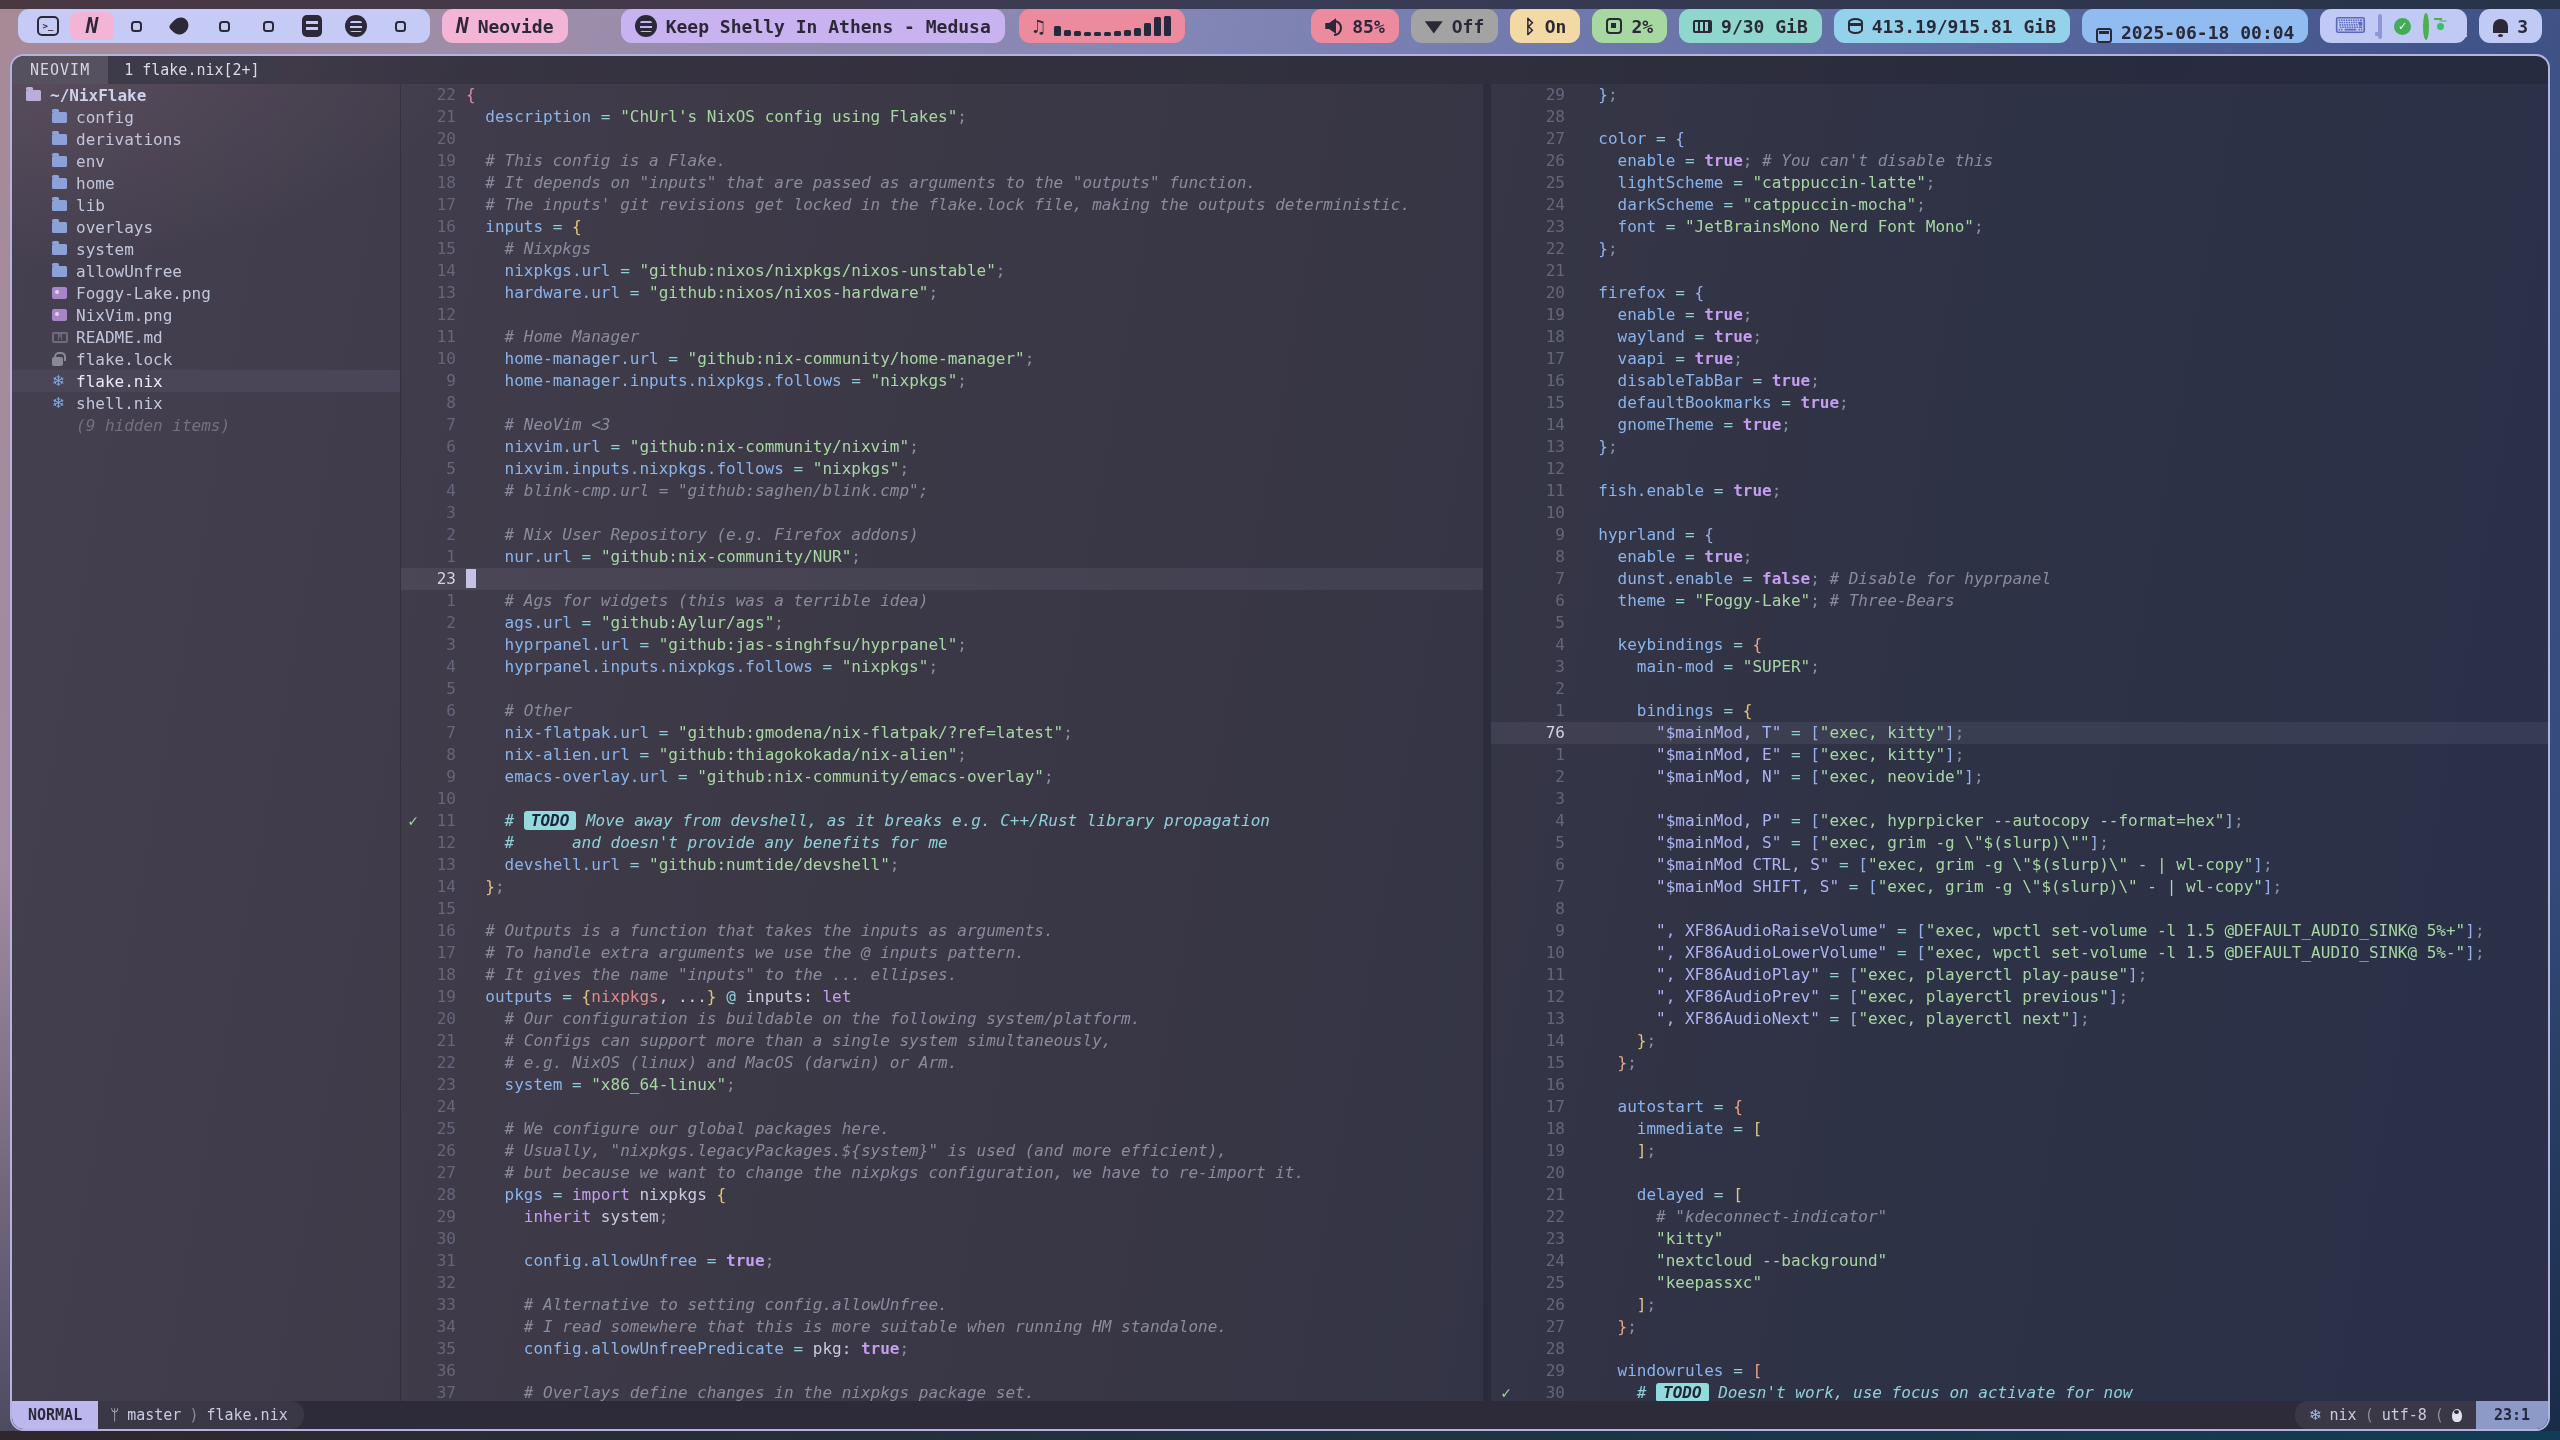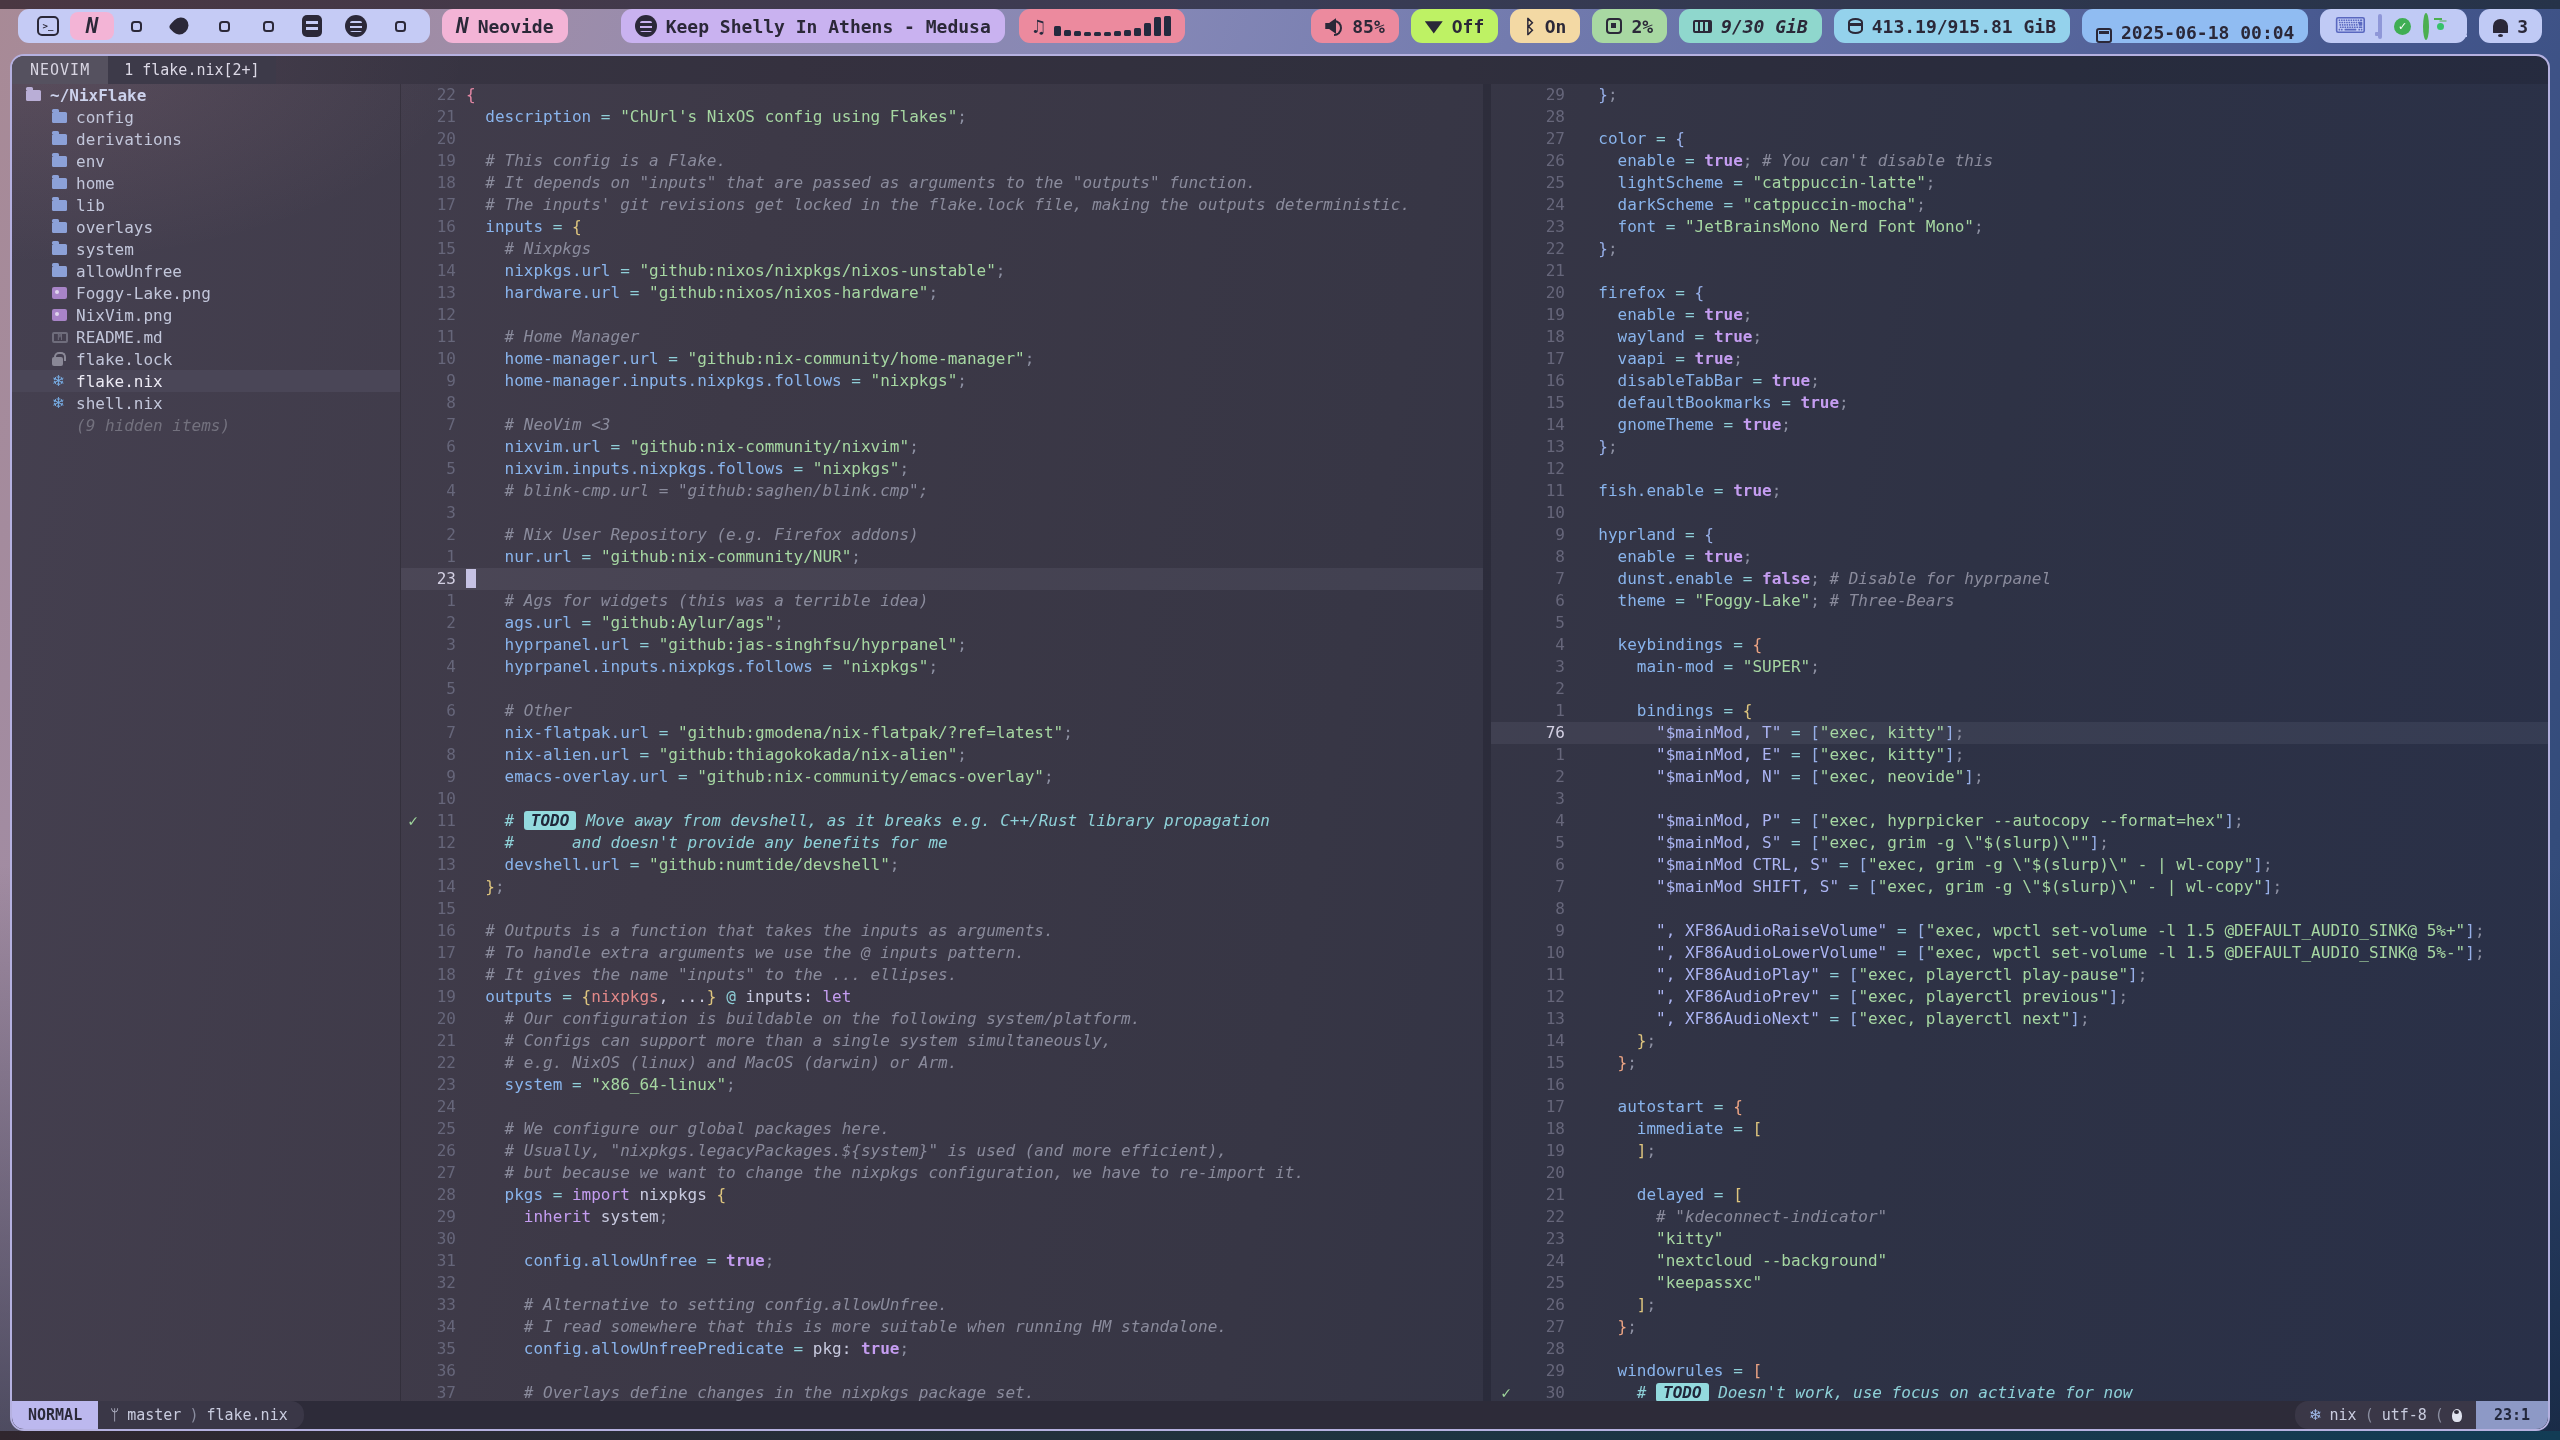--- a/index.html
+++ b/index.html
@@ -36,22 +36,22 @@
   .ic-spotify::after { content:""; position:absolute; left:5px; top:6px; width:12px; height:11px;
      background:repeating-linear-gradient(#c5cbf5 0 2.2px, transparent 2.2px 5px); border-radius:2px; }
   .music-pill .ic-spotify::after { background:repeating-linear-gradient(#c9b2f0 0 2.2px, transparent 2.2px 5px); }
   .neovide-pill { background:#f3b4d6; }
   .music-group { margin-left:auto; display:flex; gap:14px; align-items:center; }
   .music-pill { background:#c9b2f0; }
   .cava-pill { background:#ec8a9e; gap:10px; }
   .cava-bars { display:flex; align-items:flex-end; gap:3px; height:20px; }
   .cava-bars i { width:7px; background:#242a3e; border-radius:1.5px; display:block; }
   .right-group { margin-left:114px; display:flex; gap:12px; align-items:center; }
-  .p-vol { background:#ec8a9e; } .p-net { background:#bef264; } .p-bt { background:#f3d9a4; }
-  .p-cpu { background:#a8d8a2; } .p-ram { background:#8fd7cd;font-style:italic; } .p-disk { background:#94d2ec; }
+  .p-vol { background:#ec8a9e; } .p-net { background:#a3a3a3; } .p-bt { background:#f3d9a4; }
+  .p-cpu { background:#a8d8a2; } .p-ram { background:#8fd7cd; } .p-disk { background:#94d2ec; }
   .p-date { background:#90bcf2;align-items:flex-end; } .p-tray { background:#c0caf5; gap:12px; } .p-bell { background:#c0caf5; }
   .ic-speaker { width:18px; height:16px; position:relative; }
   .ic-speaker::before { content:""; position:absolute; left:0; top:0; width:11px; height:16px;
      background:#2b2838; clip-path:polygon(0 32%,35% 32%,100% 0,100% 100%,35% 68%,0 68%); }
   .ic-speaker::after { content:""; position:absolute; right:1px; top:2px; width:6px; height:12px;
      border:2.5px solid #2b2838; border-left:none; border-radius:0 8px 8px 0; }
   .ic-wifioff { width:18px; height:15px; background:#2b2838; clip-path:polygon(50% 100%,0 18%,100% 18%);
      position:relative; }
   .ic-bt { font-size:19px; font-weight:bold; color:#2b2838; font-family:"DejaVu Sans",sans-serif; line-height:1; }
   .ic-chip { width:16px; height:16px; border:2.5px solid #2b2838; border-radius:4px; position:relative; }

